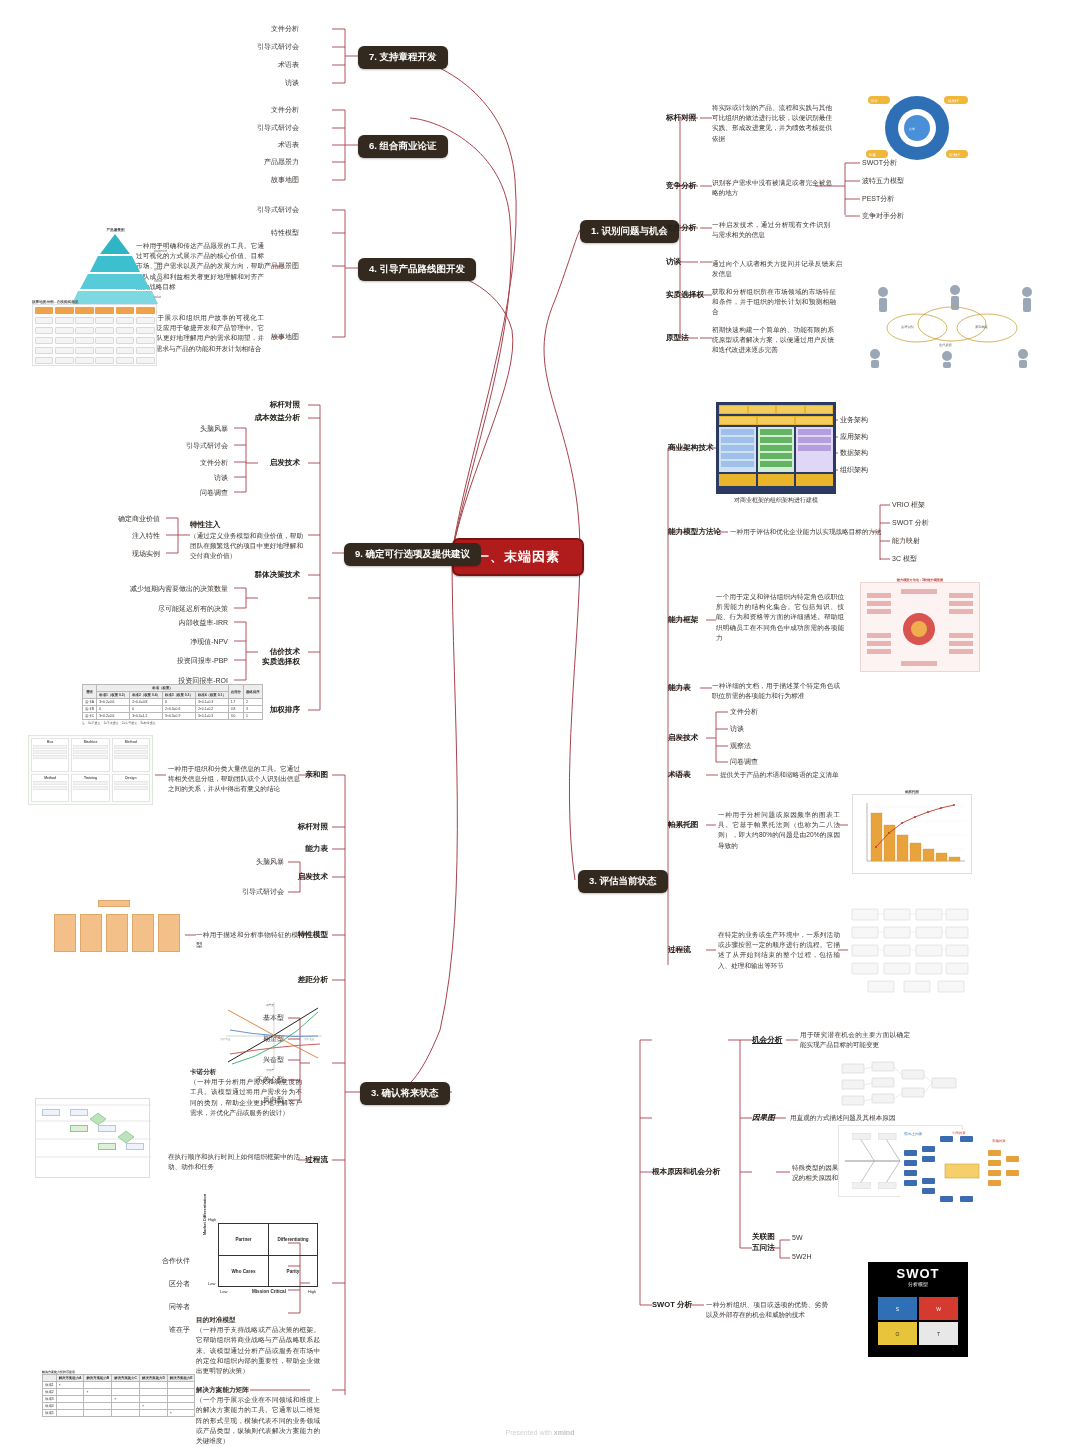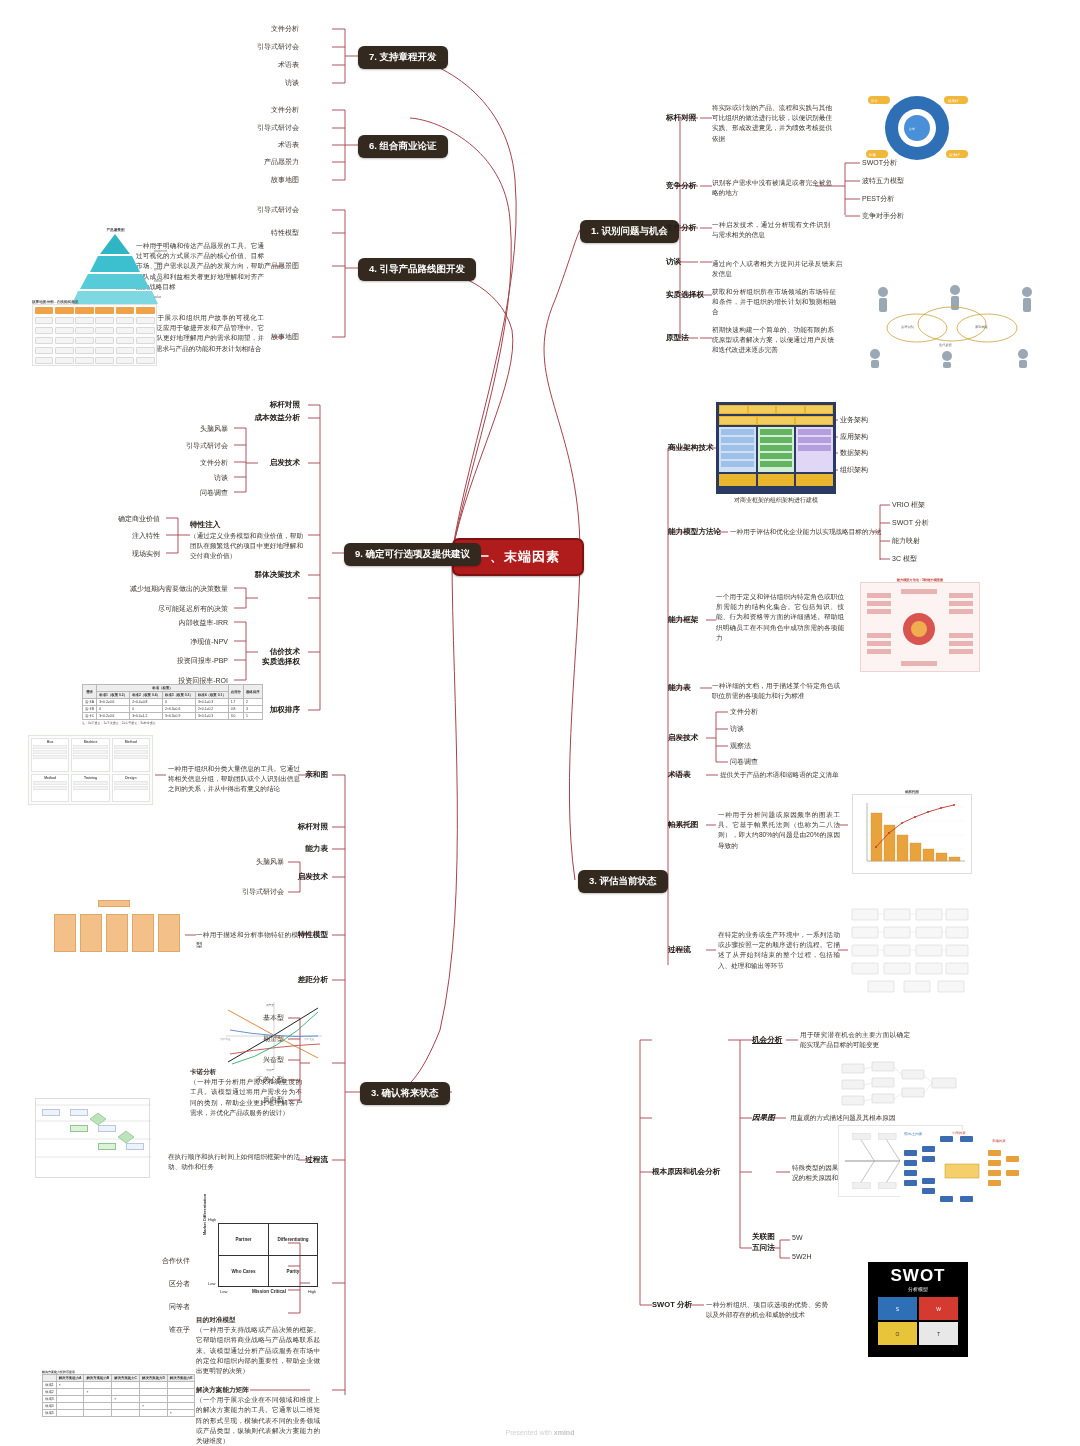--- a/index.html
+++ b/index.html
@@ -88,21 +88,21 @@
   .pareto { width:120px; height:80px; background:#fff; border:1px solid #ddd; position:relative; }
 
   .procflow { width:115px; height:80px; background:#fff; border:1px solid #ddd; position:relative; }
   .pf-b { position:absolute; background:#eef3fb; border:1px solid #b9c8de; font-size:2.6px; }
 
   .fishbone { width:125px; height:72px; background:#fff; border:1px solid #e6e6e6; position:relative; }
 
   .relmap { width:125px; height:80px; position:relative; background:#fff; }
 
   .swotbox { width:100px; height:95px; background:#000; position:relative; }
-  .swot-title { color:#fff; font-size:17px; font-weight:bold; text-align:center; padding-top:4px; letter-spacing:1px; }
+  .swot-title { color:#fff; font-size:13px; font-weight:bold; text-align:center; padding-top:4px; letter-spacing:1px; }
   .swot-sub { color:#fff; font-size:5px; text-align:center; }
   .swot-grid { position:absolute; left:10px; top:35px; width:80px; height:48px; display:grid; grid-template-columns:1fr 1fr; grid-template-rows:1fr 1fr; gap:2px; }
 
   .circ { width:110px; height:80px; position:relative; }
 
   .persona { width:200px; height:88px; position:relative; }
 
   .tablefig { border-collapse:collapse; font-size:3.4px; background:#fff; }
   .tablefig td, .tablefig th { border:1px solid #b9b9b9; padding:1px 2px; color:#333; }
   .tablefig th { background:#ededed; }

